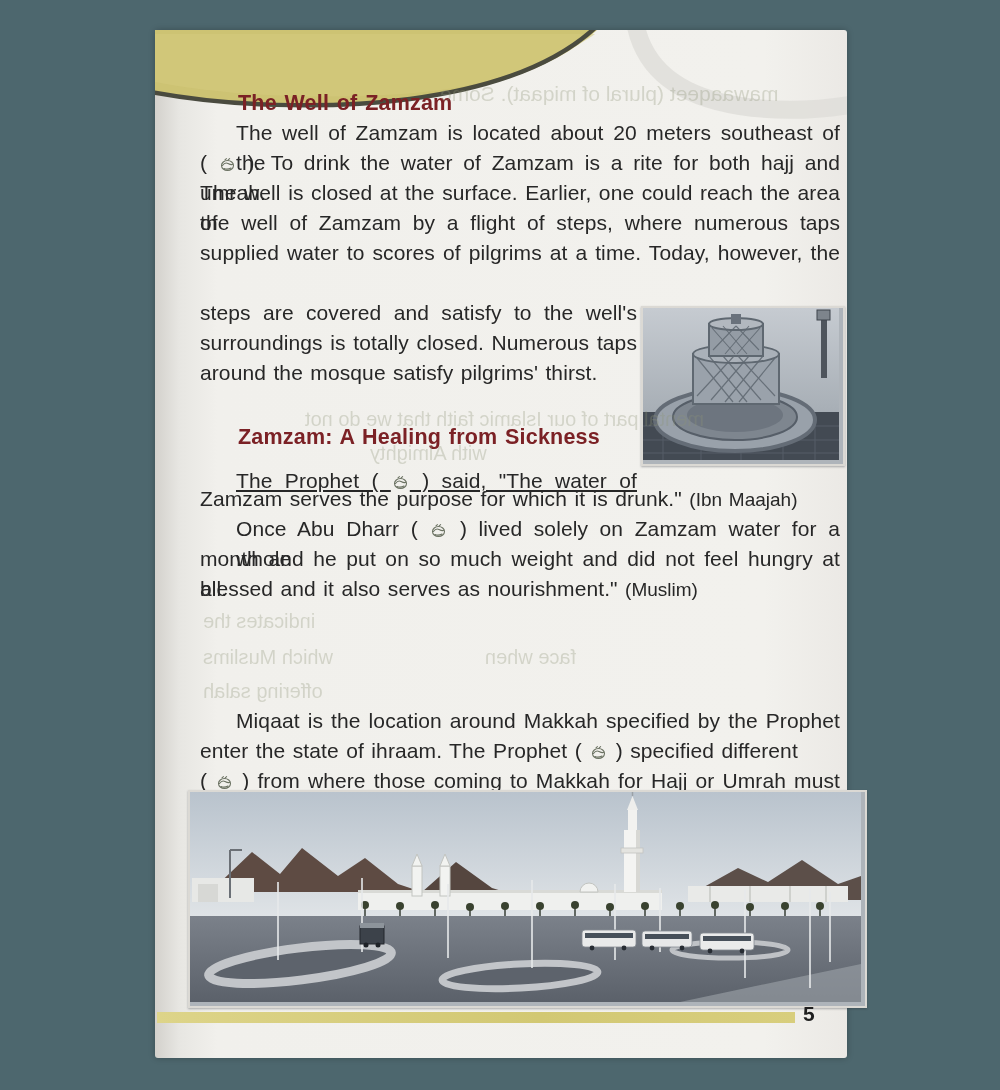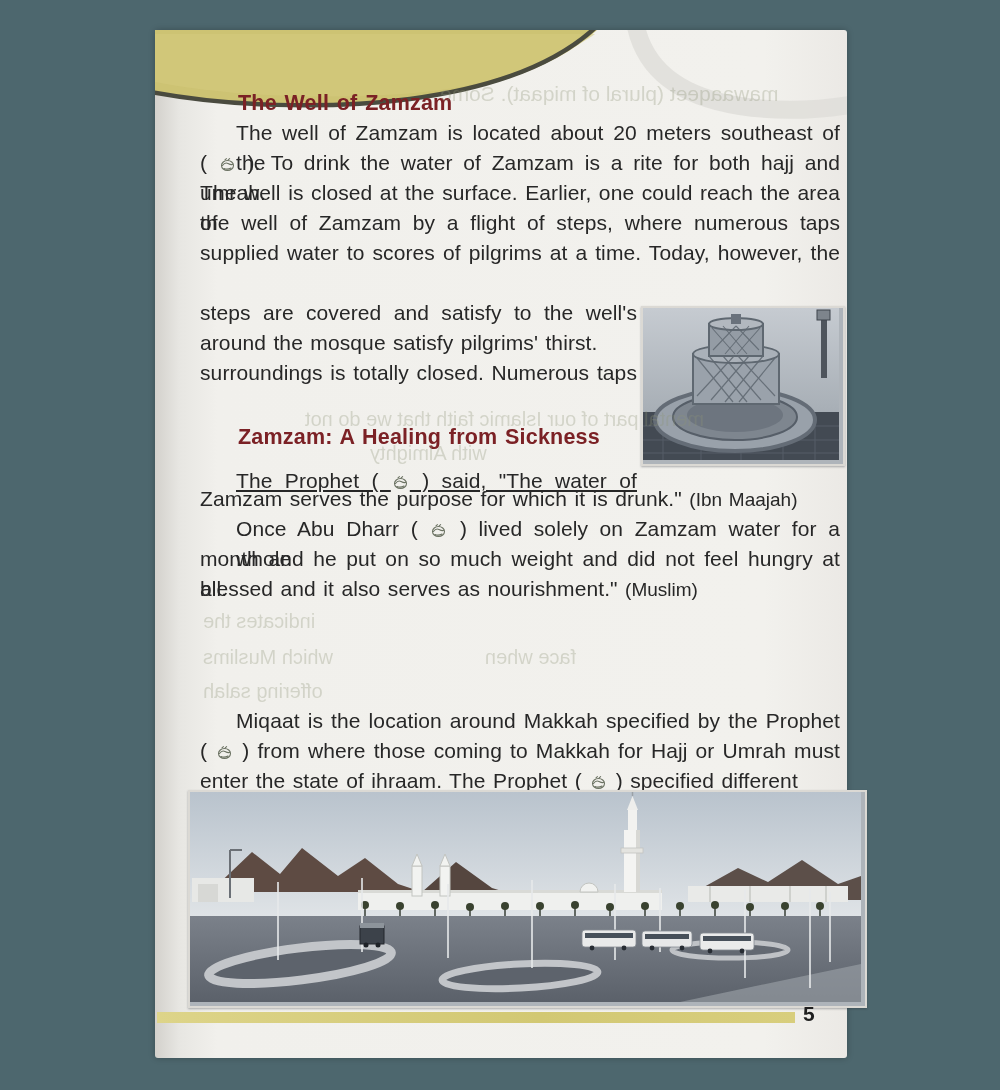--- a/index.html
+++ b/index.html
@@ -56,22 +56,22 @@
       <path d="M5,12.5 Q8.5,14 12,12"></path>
       <path d="M6,3.8 L7.4,2.6 M9.2,3.8 L10.6,2.6"></path>
     </g>
   </svg> ). To drink the water of Zamzam is a rite for both hajj and umrah.</div>
         <div class="ln">The well is closed at the surface. Earlier, one could reach the area of</div>
         <div class="ln">the well of Zamzam by a flight of steps, where numerous taps</div>
         <div class="ln">supplied water to scores of pilgrims at a time. Today, however, the</div>
       </div>
     <div class="blk narrow" style="top:268px;">
         <div class="ln">steps are covered and satisfy to the well's</div>
+        <div class="ln">surroundings is totally closed. Numerous taps</div>
         <div class="ln last">around the mosque satisfy pilgrims' thirst.</div>
-        <div class="ln">surroundings is totally closed. Numerous taps</div>
       </div>
 
     <div class="blk heading" style="top:392px;">Zamzam: A Healing from Sickness</div>
     <div class="blk narrow" style="top:436px;text-decoration:underline;">
         <div class="ln indent">The Prophet ( <svg class="hglyph" width="17" height="17" viewBox="0 0 17 17">
     <g fill="none" stroke="#49523f" stroke-width="1.1" stroke-linecap="round">
       <ellipse cx="8.5" cy="9.5" rx="6" ry="5"></ellipse>
       <path d="M3.5,9.5 Q6,6 9,7.5 T13.5,8.5"></path>
       <path d="M5,12.5 Q8.5,14 12,12"></path>
       <path d="M6,3.8 L7.4,2.6 M9.2,3.8 L10.6,2.6"></path>
@@ -89,36 +89,36 @@
       <path d="M5,12.5 Q8.5,14 12,12"></path>
       <path d="M6,3.8 L7.4,2.6 M9.2,3.8 L10.6,2.6"></path>
     </g>
   </svg> ) lived solely on Zamzam water for a whole</div>
         <div class="ln">month and he put on so much weight and did not feel hungry at all.</div>
         <div class="ln last">blessed and it also serves as nourishment." <span class="cite">(Muslim)</span></div>
       </div>
 
     <div class="blk" style="top:676px;">
         <div class="ln indent">Miqaat is the location around Makkah specified by the Prophet</div>
+        <div class="ln last">enter the state of ihraam. The Prophet ( <svg class="hglyph" width="17" height="17" viewBox="0 0 17 17">
+    <g fill="none" stroke="#49523f" stroke-width="1.1" stroke-linecap="round">
+      <ellipse cx="8.5" cy="9.5" rx="6" ry="5"></ellipse>
+      <path d="M3.5,9.5 Q6,6 9,7.5 T13.5,8.5"></path>
+      <path d="M5,12.5 Q8.5,14 12,12"></path>
+      <path d="M6,3.8 L7.4,2.6 M9.2,3.8 L10.6,2.6"></path>
+    </g>
+  </svg> ) specified different</div>
         <div class="ln">( <svg class="hglyph" width="17" height="17" viewBox="0 0 17 17">
     <g fill="none" stroke="#49523f" stroke-width="1.1" stroke-linecap="round">
       <ellipse cx="8.5" cy="9.5" rx="6" ry="5"></ellipse>
       <path d="M3.5,9.5 Q6,6 9,7.5 T13.5,8.5"></path>
       <path d="M5,12.5 Q8.5,14 12,12"></path>
       <path d="M6,3.8 L7.4,2.6 M9.2,3.8 L10.6,2.6"></path>
     </g>
   </svg> ) from where those coming to Makkah for Hajj or Umrah must</div>
-        <div class="ln last">enter the state of ihraam. The Prophet ( <svg class="hglyph" width="17" height="17" viewBox="0 0 17 17">
-    <g fill="none" stroke="#49523f" stroke-width="1.1" stroke-linecap="round">
-      <ellipse cx="8.5" cy="9.5" rx="6" ry="5"></ellipse>
-      <path d="M3.5,9.5 Q6,6 9,7.5 T13.5,8.5"></path>
-      <path d="M5,12.5 Q8.5,14 12,12"></path>
-      <path d="M6,3.8 L7.4,2.6 M9.2,3.8 L10.6,2.6"></path>
-    </g>
-  </svg> ) specified different</div>
       </div>
 
     <div class="photo" id="wellPhoto">
       <svg width="196" height="152" viewBox="0 0 196 152">
         <defs>
           <linearGradient id="wbg" x1="0" y1="0" x2="0" y2="1">
             <stop offset="0" stop-color="#c6cbd1"></stop>
               <stop offset=".65" stop-color="#a9b0b7"></stop>
               <stop offset="1" stop-color="#8f969e"></stop>
           </linearGradient>

